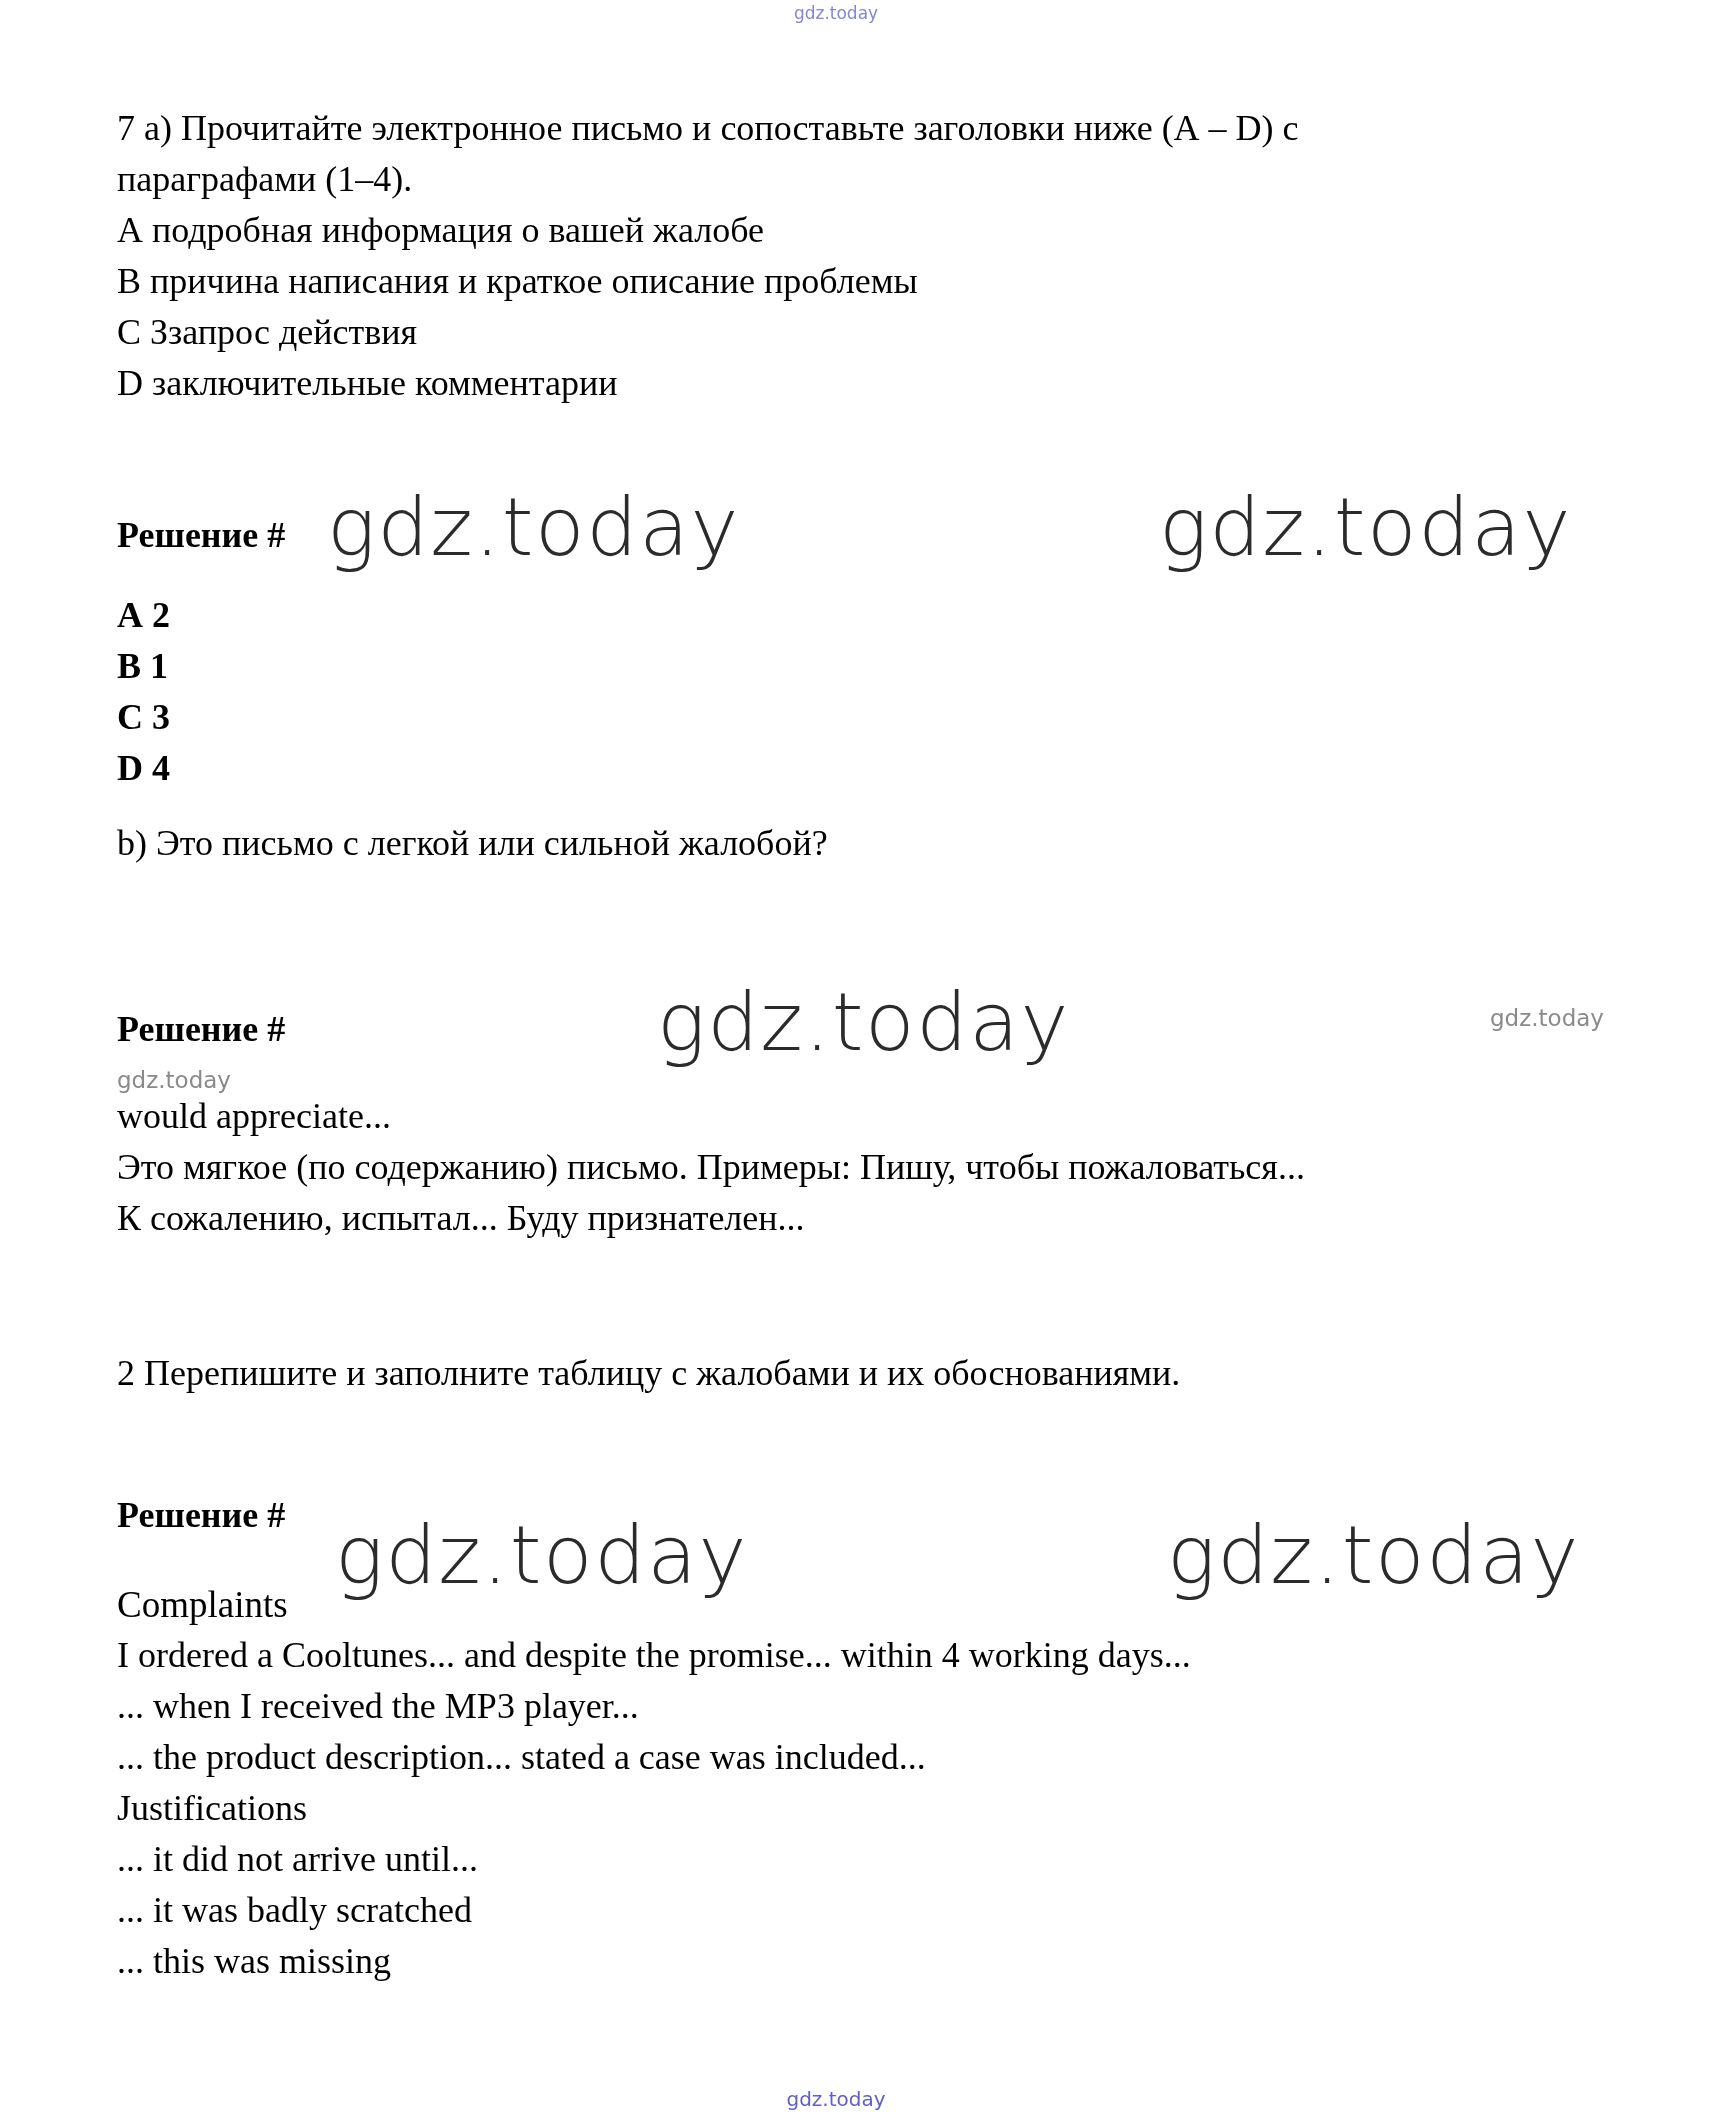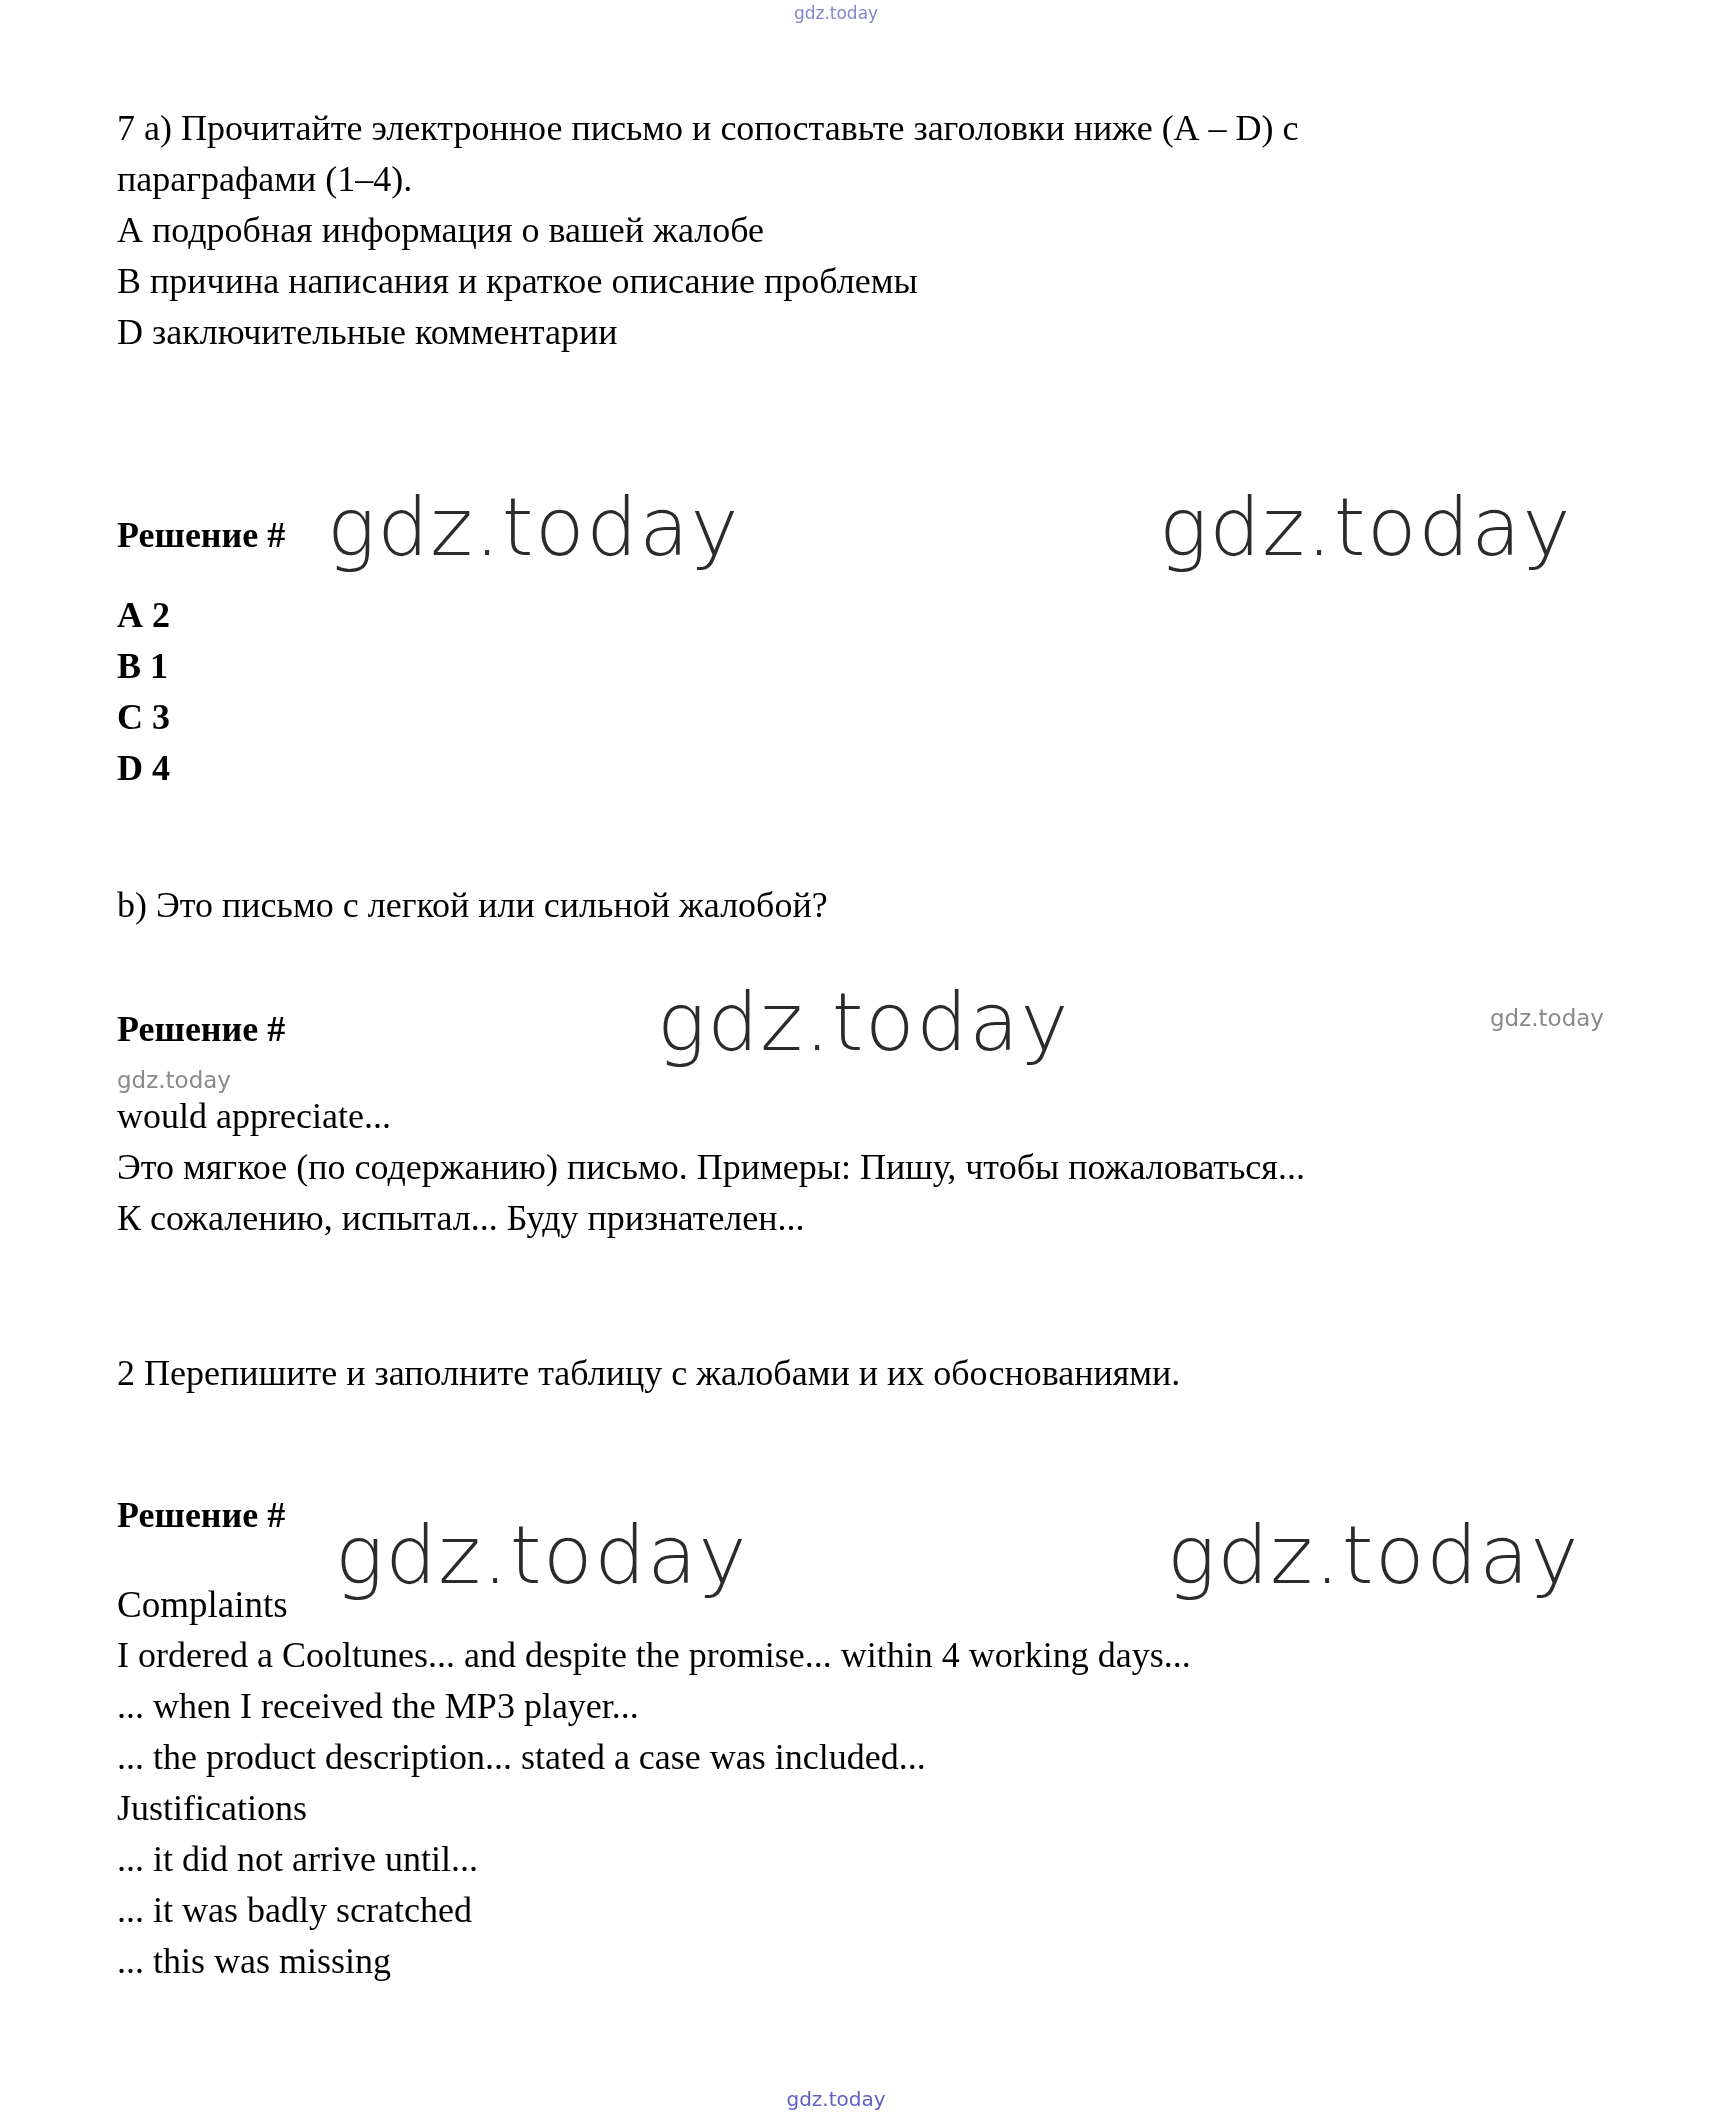--- a/index.html
+++ b/index.html
@@ -52,35 +52,36 @@
 
 <div class="page">
 
   <div class="abs wm-tiny" style="top: 3.1px; left: 0;">gdz.today</div>
 
   <div class="abs body-text" style="top: 103px; left: 117px;">
     <div>7 a) Прочитайте электронное письмо и сопоставьте заголовки ниже (А – D) с</div>
     <div>параграфами (1–4).</div>
     <div>А подробная информация о вашей жалобе</div>
     <div>В причина написания и краткое описание проблемы</div>
+    <div>С Ззапрос действия</div>
     <div>D заключительные комментарии</div>
   </div>
 
   <div class="abs body-text bold" style="top: 510px; left: 117px;">Решение #</div>
   <div class="abs wm-large" style="top: 481px; left: 327px;">gdz.today</div>
   <div class="abs wm-large" style="top: 481px; left: 1159px;">gdz.today</div>
 
   <div class="abs body-text" style="top: 590px; left: 117px; font-weight: bold;">
     <div>А 2</div>
     <div>В 1</div>
     <div>С 3</div>
     <div>D 4</div>
   </div>
 
-  <div class="abs body-text" style="top: 880px; left: 117px; text-align: center;">b) Это письмо с легкой или сильной жалобой?</div>
+  <div class="abs body-text" style="top: 818px; left: 117px; text-align: center;">b) Это письмо с легкой или сильной жалобой?</div>
 
   <div class="abs body-text bold" style="top: 1004px; left: 117px;">Решение #</div>
   <div class="abs wm-small" style="top: 1005px; left: 1490px;">gdz.today</div>
   <div class="abs wm-large" style="top: 976px; left: 657px;">gdz.today</div>
   <div class="abs wm-small" style="top: 1067px; left: 117px;">gdz.today</div>
 
   <div class="abs body-text" style="top: 1091px; left: 117px;">
     <div>would appreciate...</div>
     <div>Это мягкое (по содержанию) письмо. Примеры: Пишу, чтобы пожаловаться...</div>
     <div>К сожалению, испытал... Буду признателен...</div>

